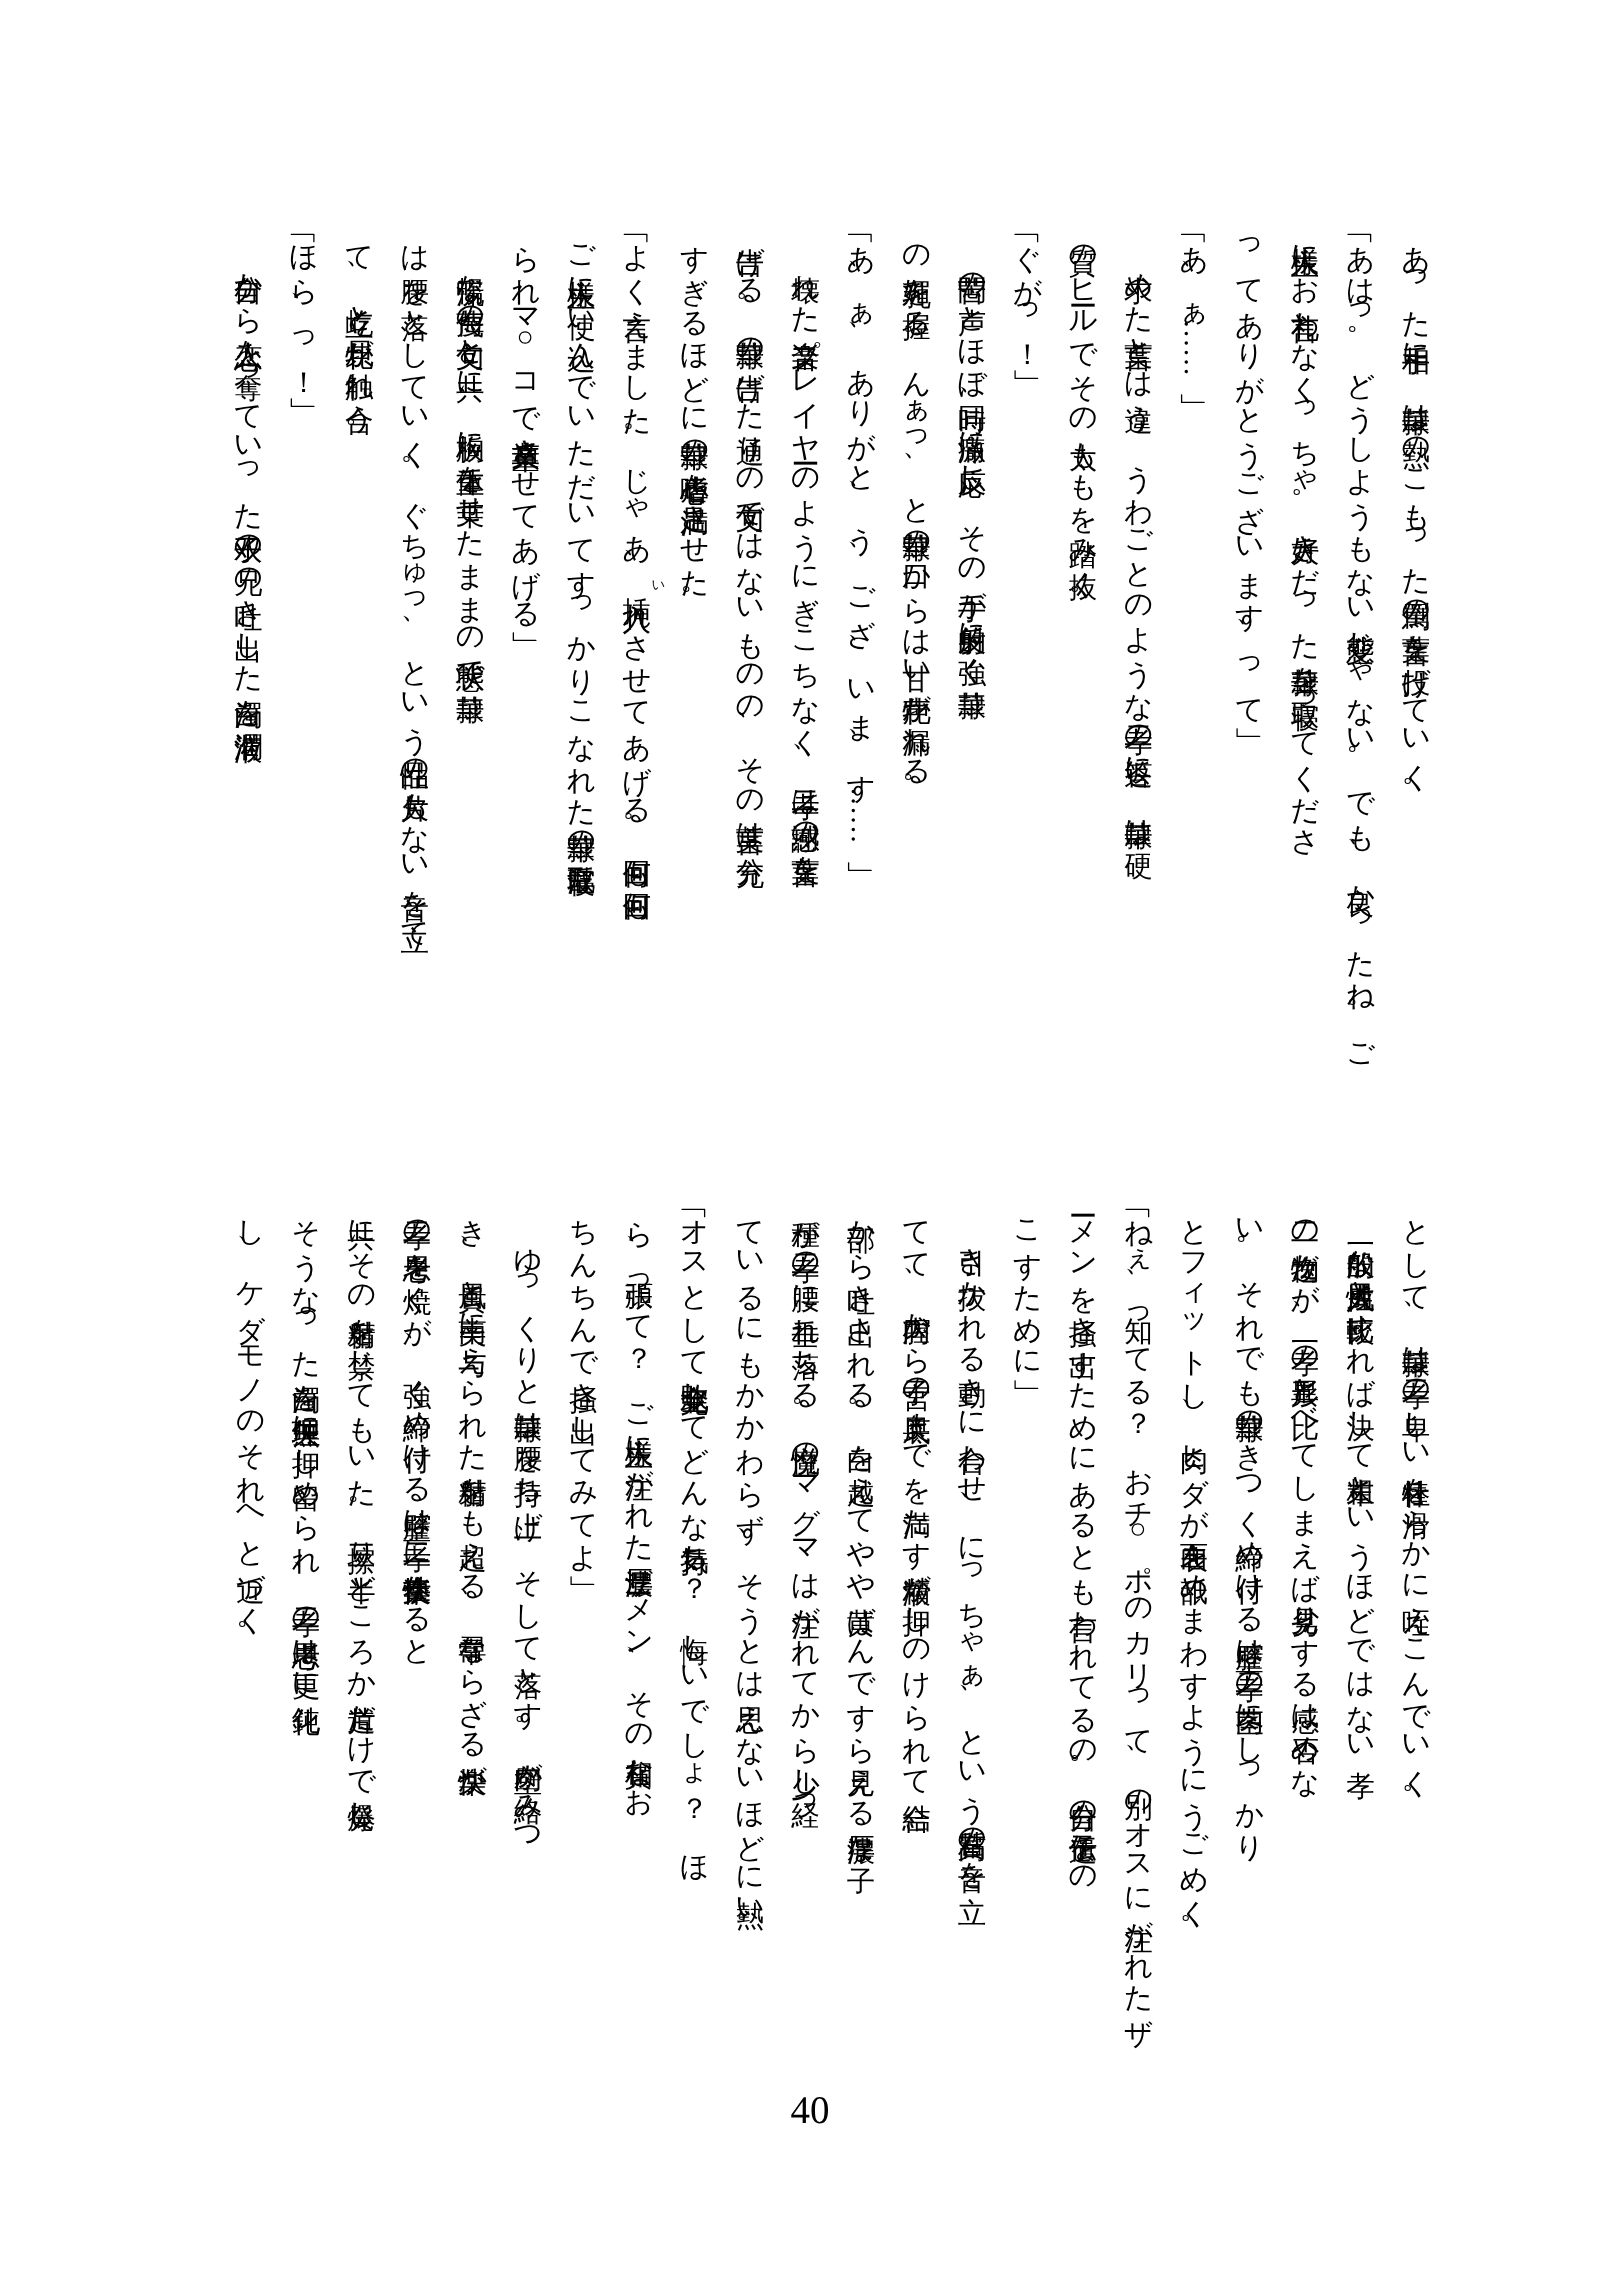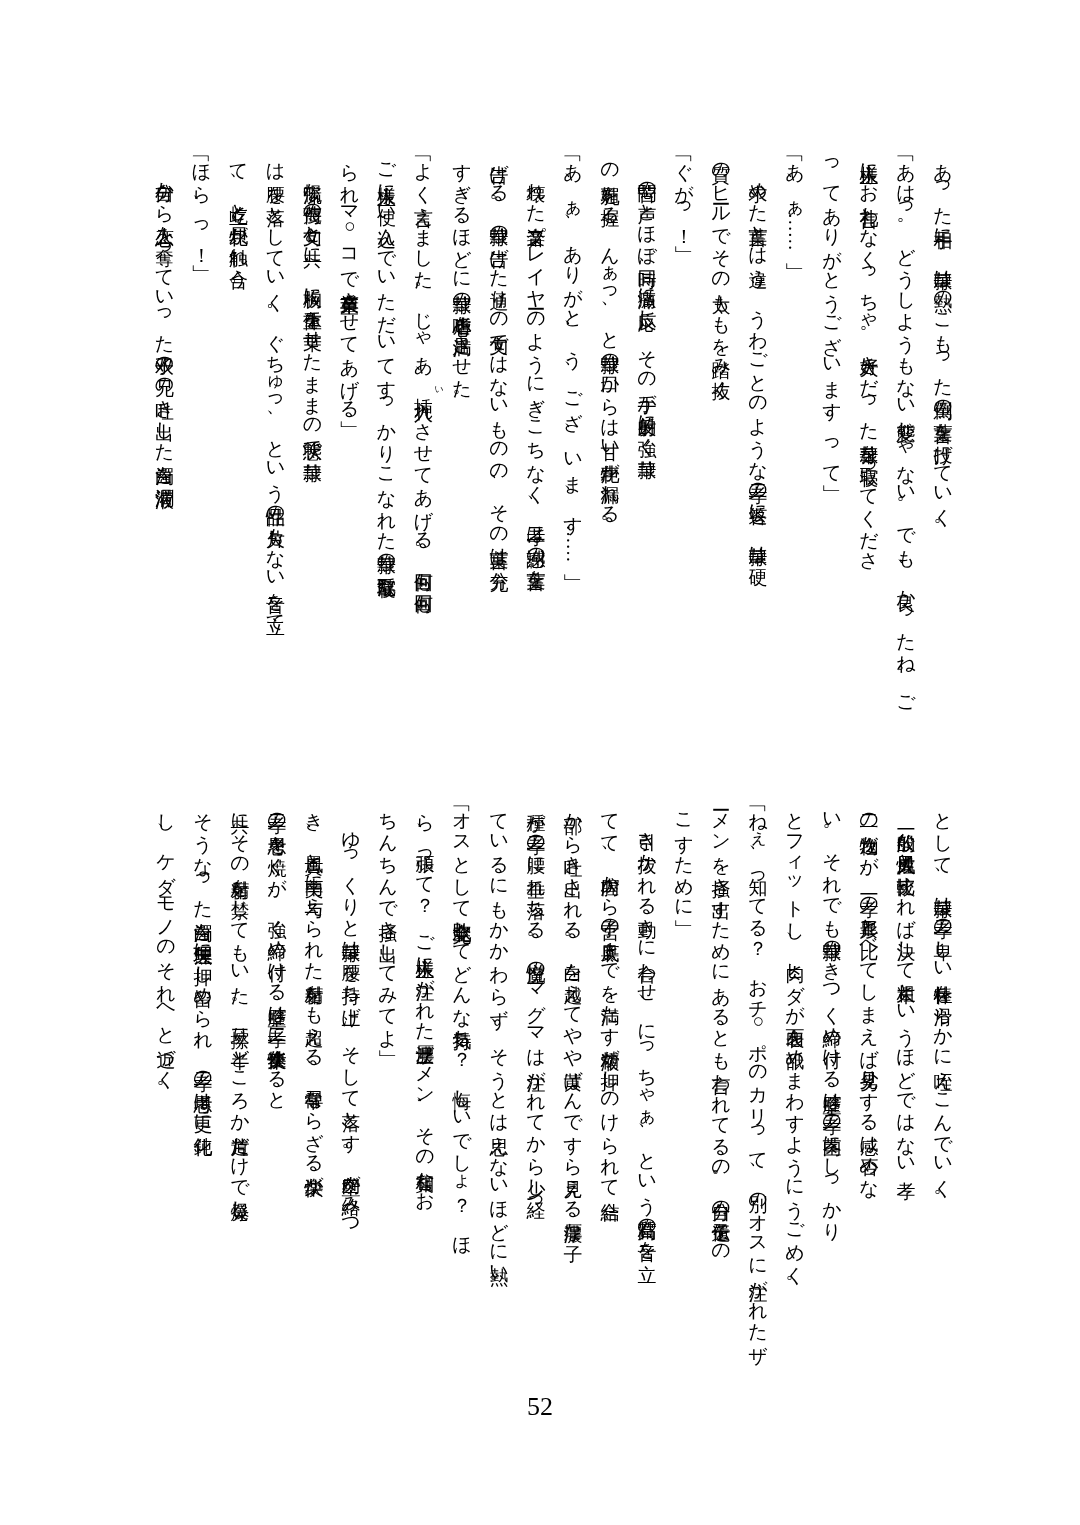--- a/index.html
+++ b/index.html
@@ -92,13 +92,13 @@
     <div class="tline">ら、頑張って？　ご主人様に注がれた濃厚ザーメン、その貧相なお</div>
     <div class="tline">ちんちんで掻き出してみてよ」</div>
     <div class="tline">　ゆっくりと隷華は腰を持ち上げ、そして落とす。肉壁が絡みつ</div>
     <div class="tline">き、風貴と美南に与えられた射精をも超える、尋常ならざる快楽が</div>
     <div class="tline">孝二の思考を焼くが、強く締め付ける膣壁は孝二に快楽奉仕すると</div>
     <div class="tline">共にその射精を禁じてもいた。三擦り半どころか片道だけで爆発し</div>
     <div class="tline">そうなった白濁を無理矢理に押し留められ、孝二の思考は更に鈍化</div>
     <div class="tline">し、ケダモノのそれへと近づく。</div>
   </div>
 
-<div class="page-number">52</div>
+<div class="page-number">40</div>
 
 </body></html>

